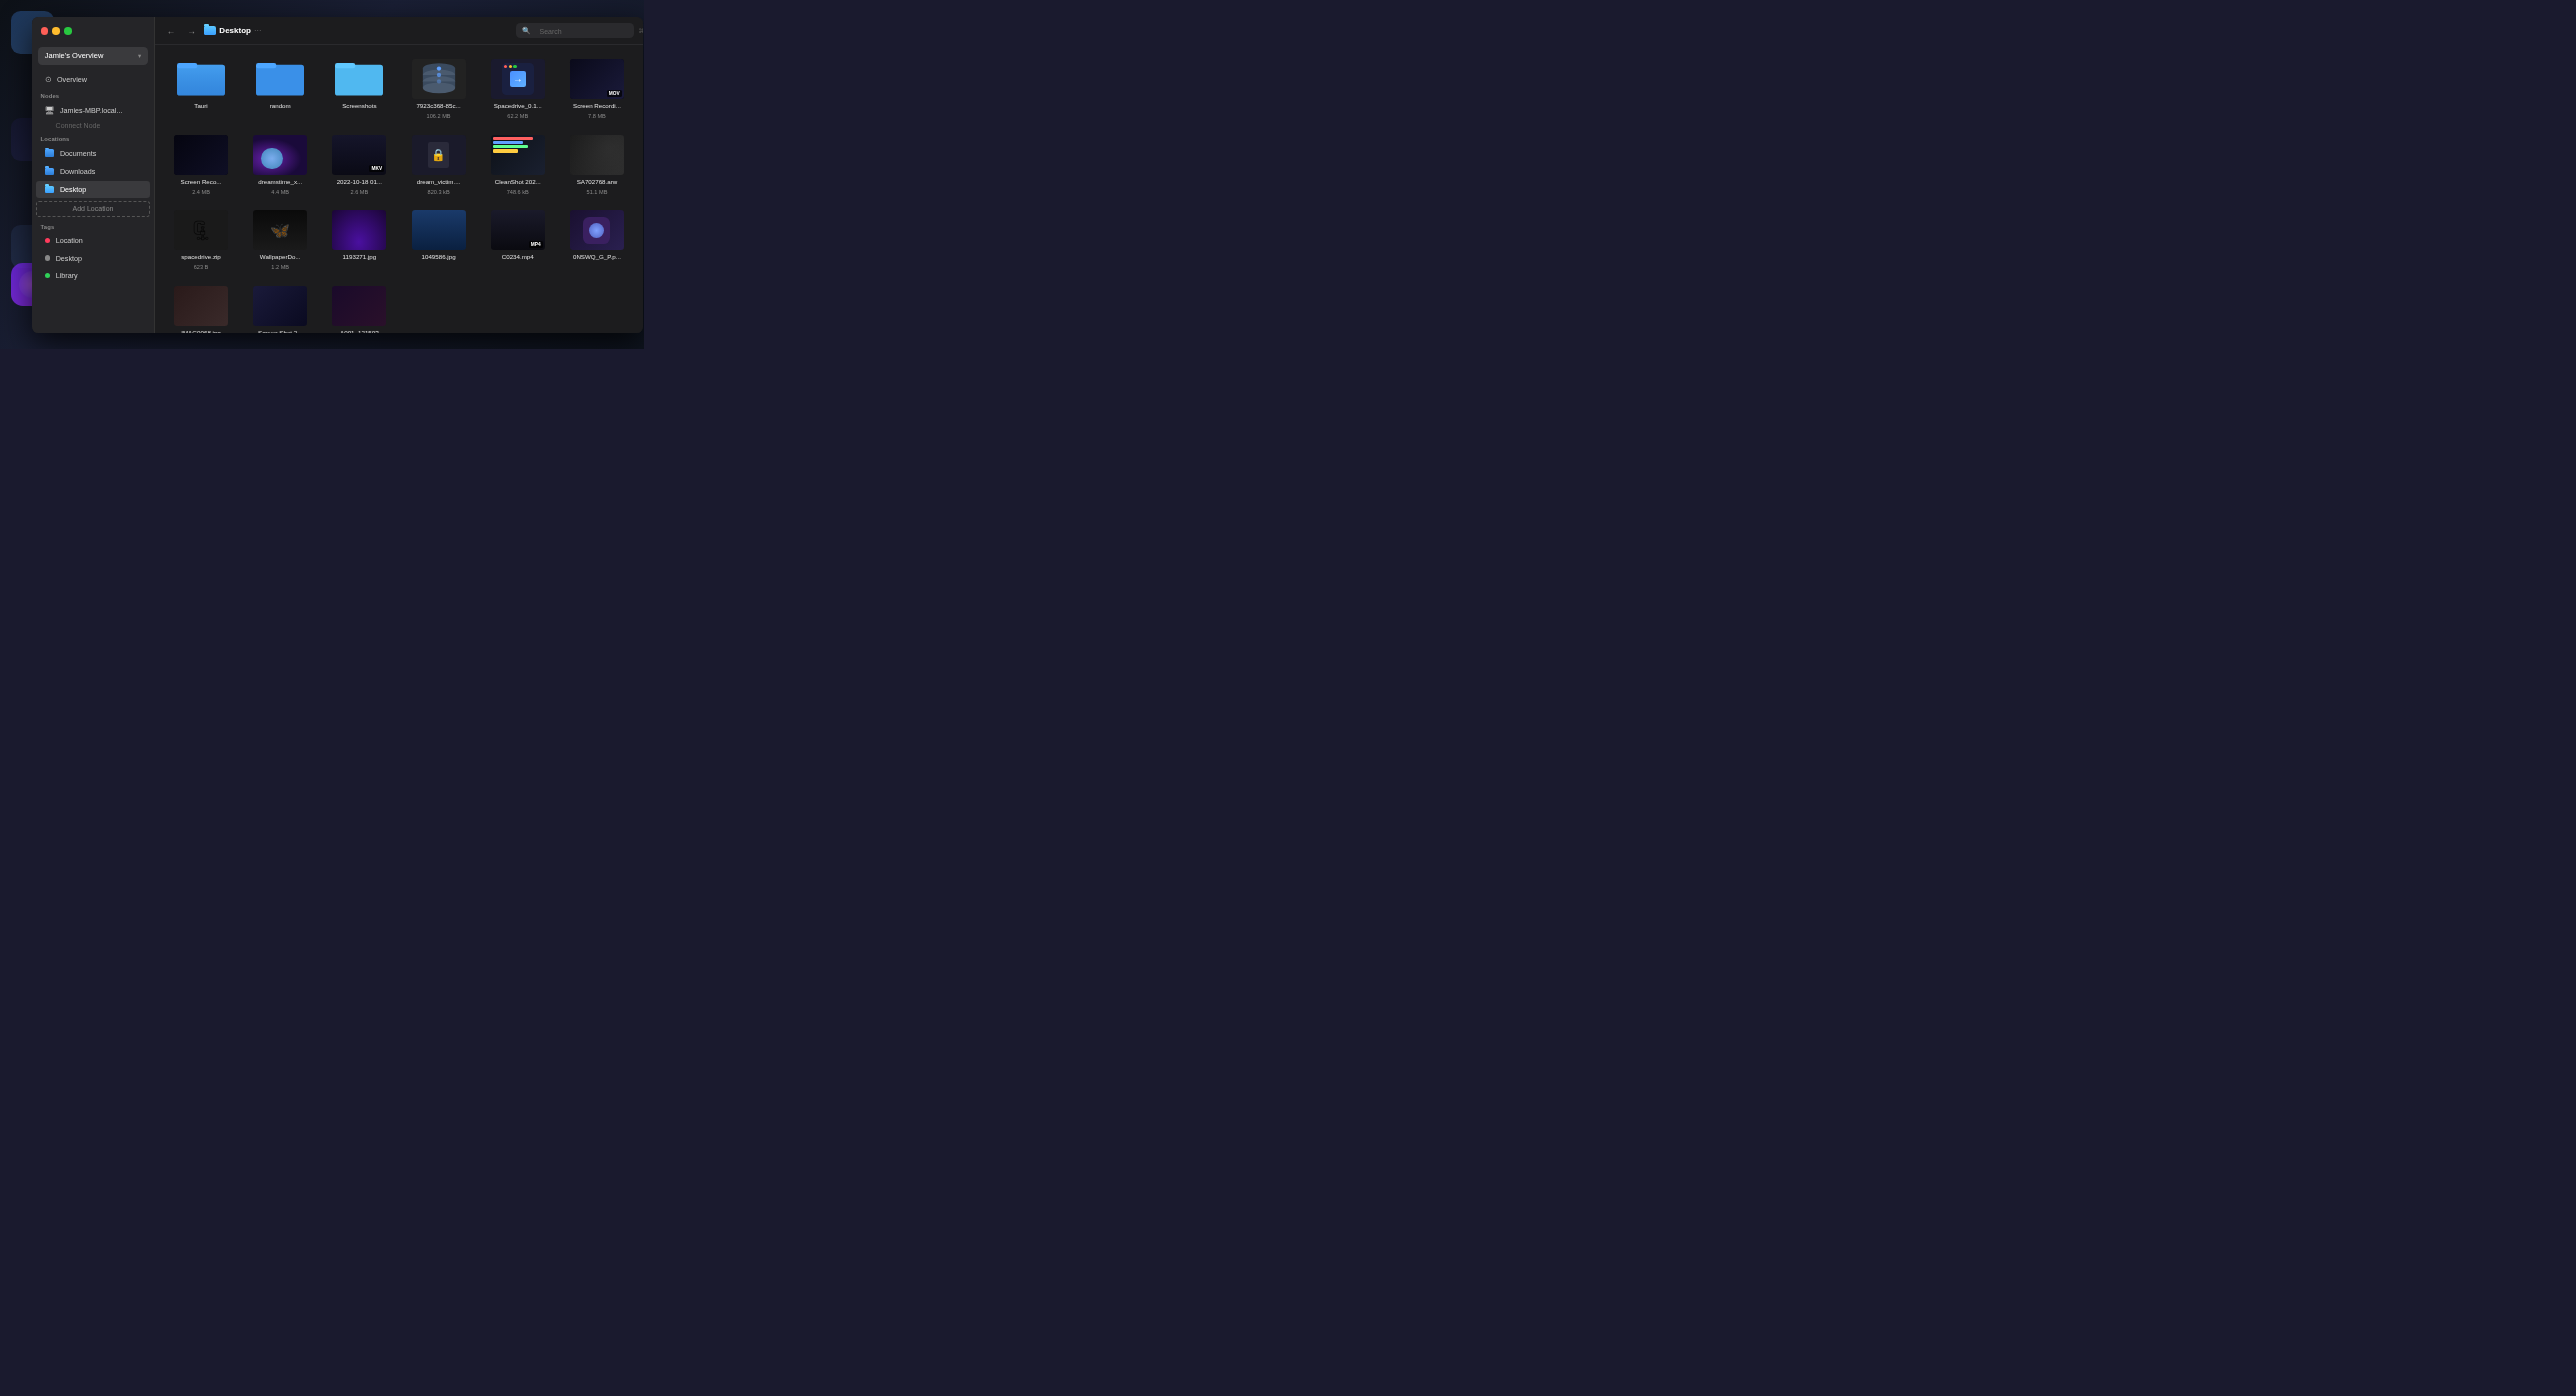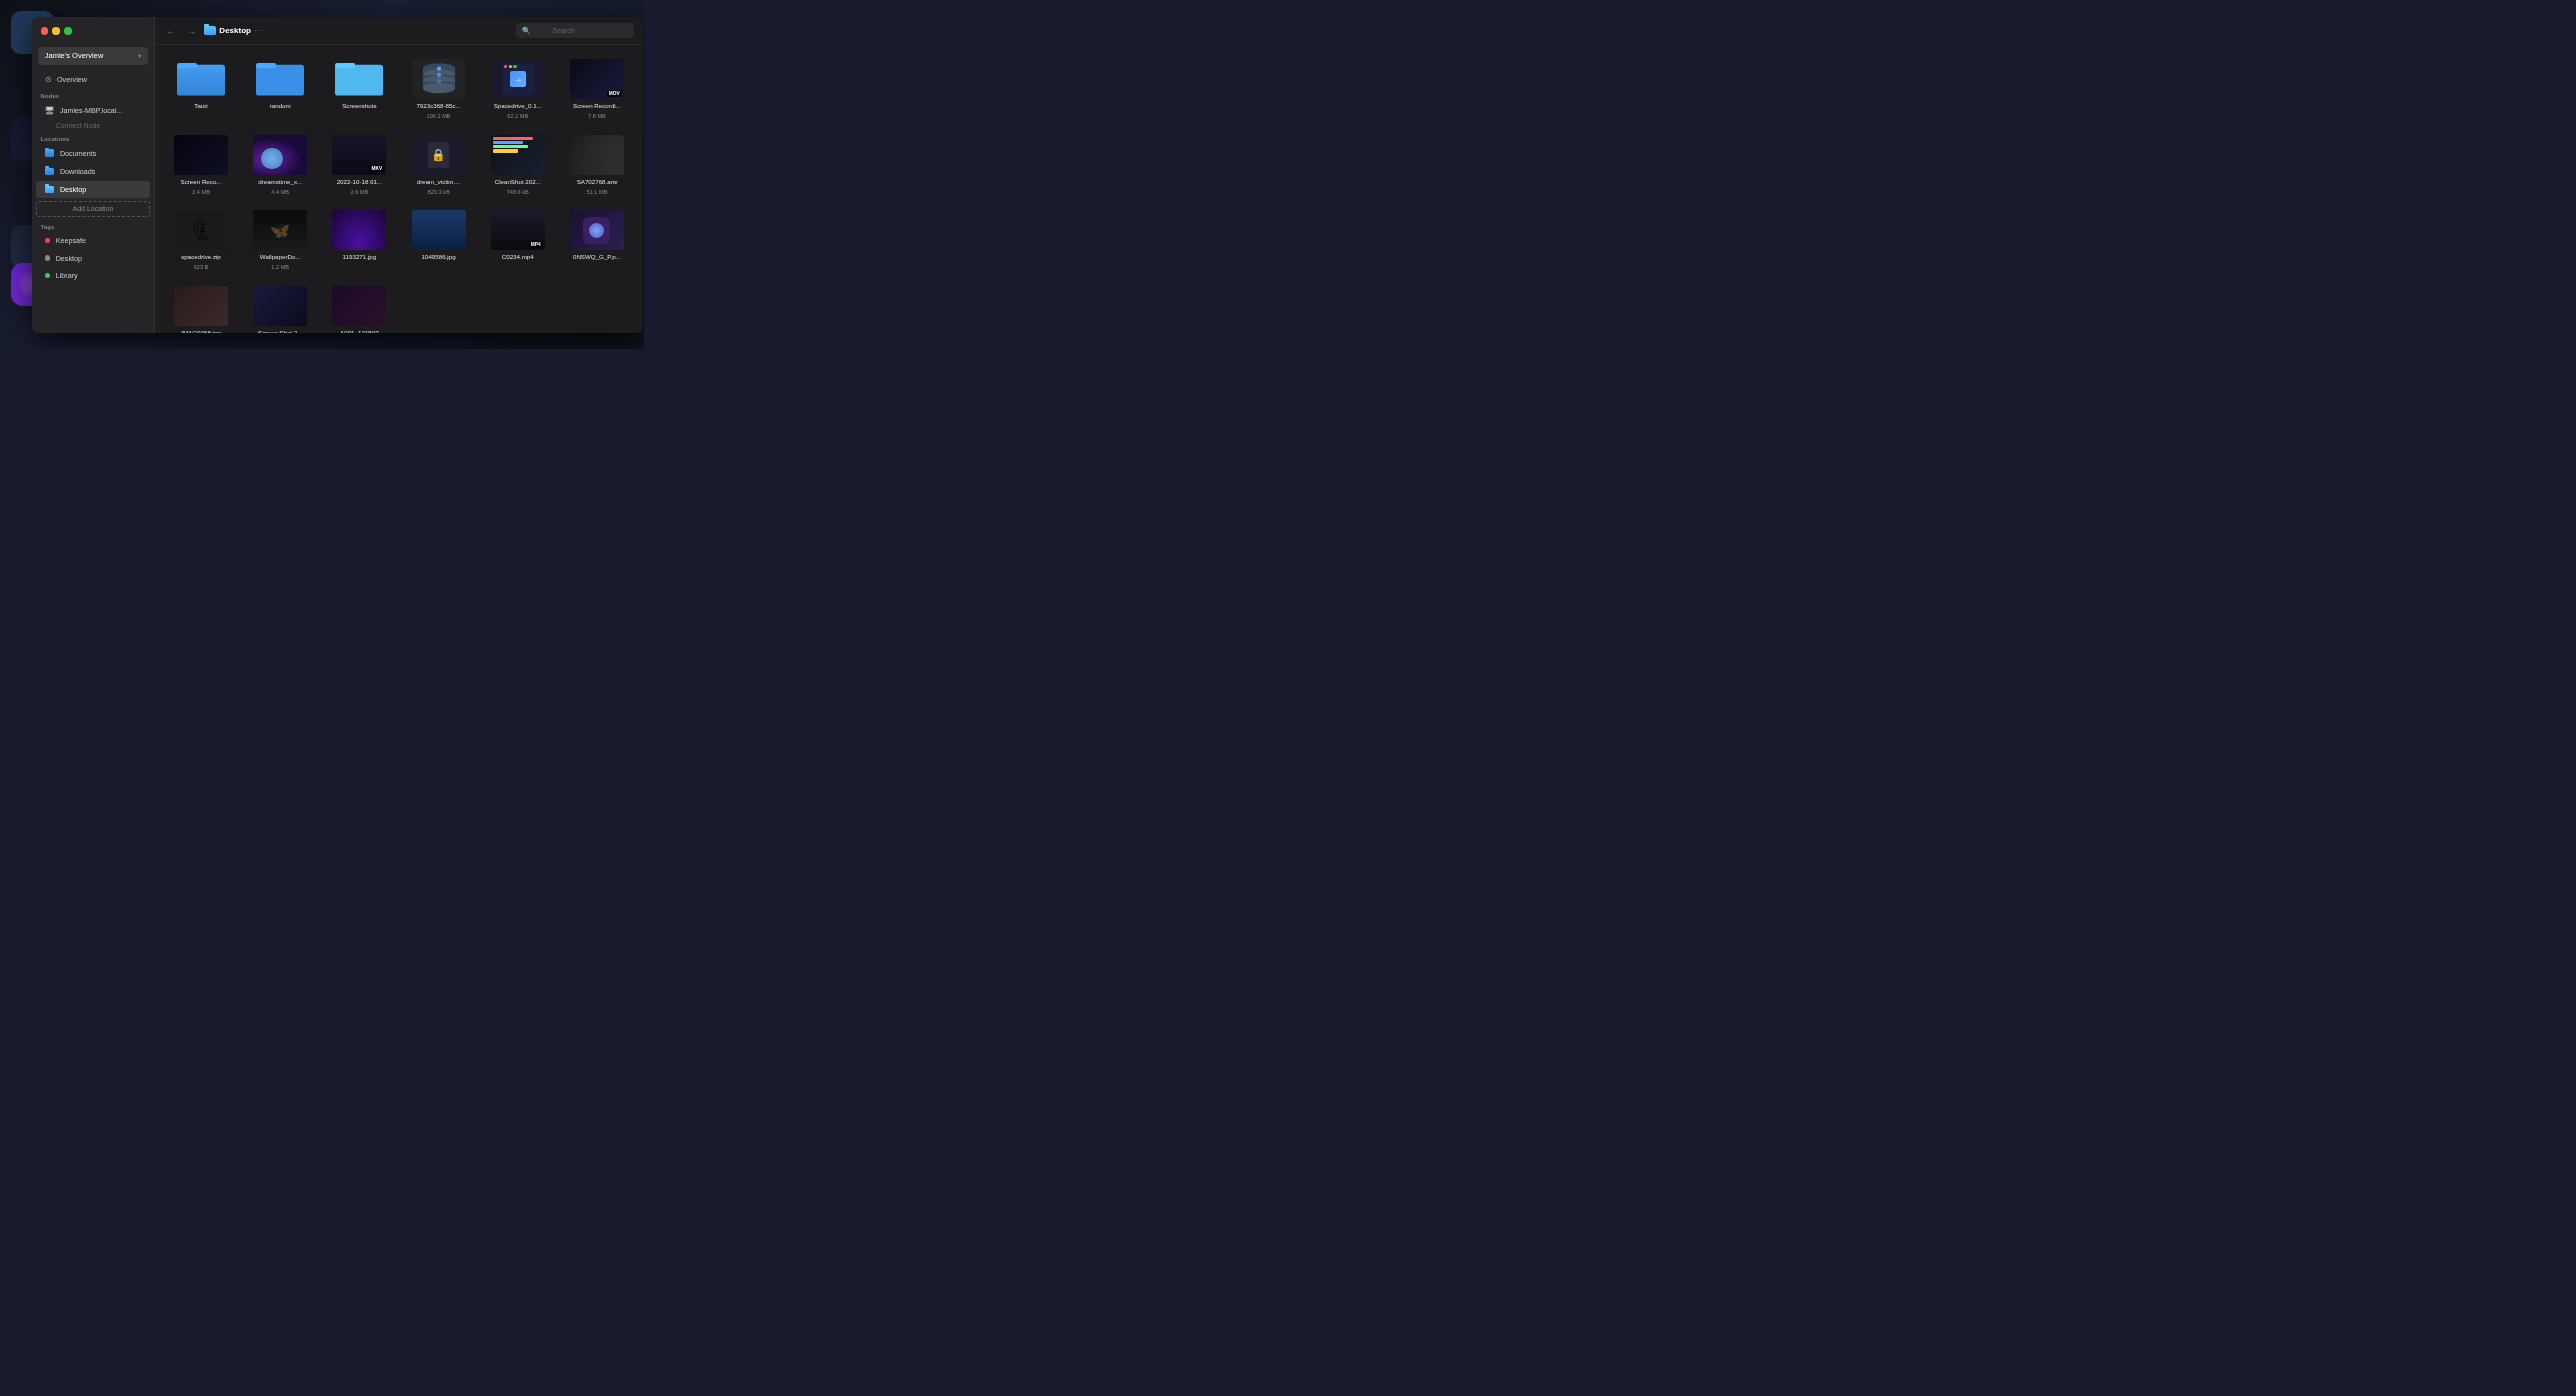--- a/index.html
+++ b/index.html
@@ -246,25 +246,25 @@
     }
 
     .breadcrumb-dots {
       color: #666;
       font-size: 7.5px;
       cursor: pointer;
     }
 
     .search-bar {
       display: flex;
-      align-items: center;
+      align-items: flex-end;
       background: #2a2a2d;
       border-radius: 4.3px;
       padding: 3.2px 6.4px;
-      gap: 21px;
+      gap: 8px;
       width: 118px;
     }
 
     .search-bar input {
       background: transparent;
       border: none;
       outline: none;
       color: #ccc;
       font-size: 7px;
       flex: 1;
@@ -427,21 +427,21 @@
     </div>
 
     <div class="add-location-btn">
       <span>Add Location</span>
     </div>
 
     <div class="sidebar-section-label">Tags</div>
 
     <div class="sidebar-item">
       <span class="tag-dot" style="background:#ff3b5c;"></span>
-      <span>Keepsafe</span>
+      <span>Location</span>
     </div>
 
     <div class="sidebar-item">
       <span class="tag-dot" style="background:#888888;"></span>
       <span>Desktop</span>
     </div>
 
     <div class="sidebar-item">
       <span class="tag-dot" style="background:#30d158;"></span>
       <span>Library</span>

